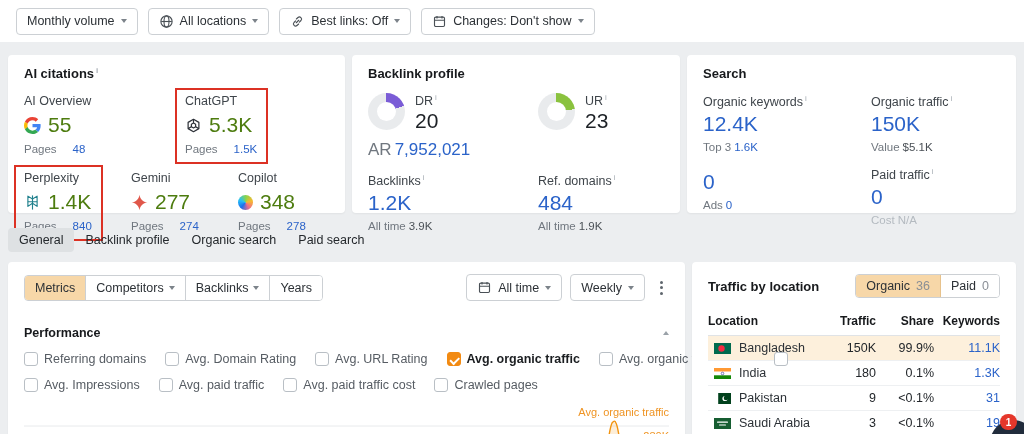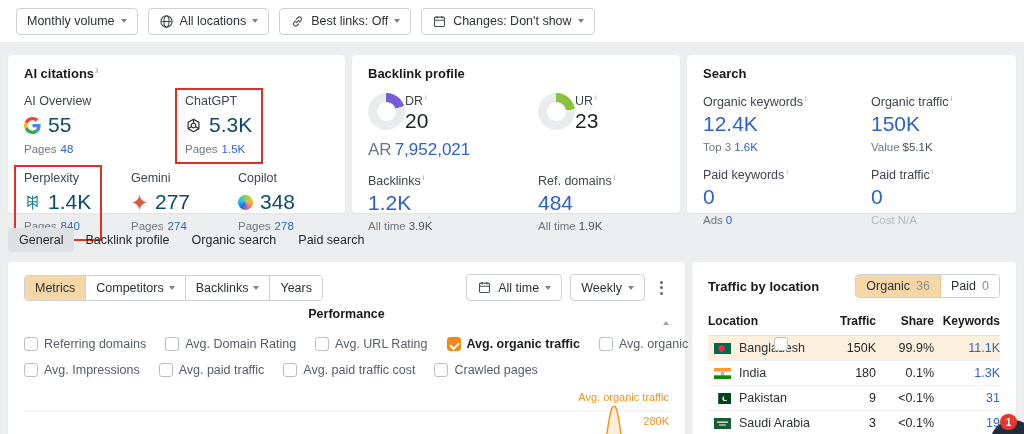--- a/index.html
+++ b/index.html
@@ -22,33 +22,33 @@
   .card { background:#fff; border-radius:4px; box-shadow:0 1px 2px rgba(0,0,0,.05); padding:11px 16px; }
   .cards-row .card { height:158px; }
   .card-title { font-size:13px; font-weight:bold; color:#17191c; }
   .info { font-size:8px; color:#a6adb4; vertical-align:super; margin-left:2px; cursor:pointer; }
   .info::after { content:"i"; }
 
   
   .ai-grid-top { display:grid; grid-template-columns:161px 1fr; margin-top:13px; }
   .ai-grid-bottom { display:grid; grid-template-columns:107px 107px 1fr; margin-top:14px; }
   .metric .m-name { font-size:12.5px; color:#3f454b; }
-  .metric .m-val { display:flex; align-items:center; gap:7px; margin-top:5px; font-size:21px; color:#0c4a6e; cursor:pointer; }
+  .metric .m-val { display:flex; align-items:center; gap:7px; margin-top:5px; font-size:21px; color:#4d7c0f; cursor:pointer; }
   .metric .m-sub { margin-top:6px; font-size:11.5px; color:#70777f; }
-  .metric .m-sub a { color:#2b63c9; text-decoration:none; margin-left:4px; cursor:pointer; }
+  .metric .m-sub a { color:#2b63c9; text-decoration:none; margin-left:16px; cursor:pointer; }
   .red-wrap { display:inline-block; border:2px solid #dc3124; padding:4px 9px 7px 8px; margin:-6px 0 -9px -10px; }
 
   .micon { display:inline-flex; width:17px; height:17px; }
   .micon svg { width:100%; height:100%; }
   .copilot-ball { width:15px; height:15px; border-radius:50%;
       background:conic-gradient(from 220deg,#1a6ff0,#26c1f5,#8bd44a,#f7b92e,#ef6a8b,#1a6ff0); }
 
   
   .bl-grid { display:grid; grid-template-columns:170px 1fr; margin-top:12px; row-gap:13px; }
-  .donut-block { display:flex; }
+  .donut-block { display:flex; gap:10px; }
   .donut { width:37px; height:37px; border-radius:50%; position:relative; background:#e9ebed; }
   .donut::after { content:""; position:absolute; inset:9px; background:#fff; border-radius:50%; }
   .donut-side .m-name { font-size:12.5px; color:#3f454b; }
   .donut-side .big { font-size:21px; color:#1d2126; margin-top:1px; }
   .sub-line { font-size:17px; color:#70777f; margin-top:7px; }
   .sub-line a { color:#2b63c9; text-decoration:none; margin-left:3px; cursor:pointer; }
 
   
   .s-grid { display:grid; grid-template-columns:168px 1fr; margin-top:13px; row-gap:14px; }
   .s-item .m-name { font-size:12.5px; color:#3f454b; }
@@ -72,21 +72,21 @@
   .seg-group { display:inline-flex; border:1px solid #ccd0d4; border-radius:4px; overflow:hidden; }
   .seg { display:inline-flex; align-items:center; gap:5px; padding:5px 10px; font-size:12.5px; color:#2c3136;
          background:#fff; border-right:1px solid #ccd0d4; cursor:pointer; }
   .seg:last-child { border-right:none; }
   .seg.active { background:#f7d7a8; }
   .fb-right { margin-left:auto; display:flex; align-items:center; gap:8px; }
   .kebab { width:16px; height:20px; display:flex; flex-direction:column; align-items:center; justify-content:center; gap:2.5px; cursor:pointer; }
   .kebab i { width:3px; height:3px; border-radius:50%; background:#5f666d; }
 
   
-  .perf-head { display:flex; align-items:center; margin-top:6px;flex-direction:column; }
+  .perf-head { display:flex; align-items:center; margin-top:25px; }
   .perf-head .card-title { font-size:12.5px; }
   .perf-head .caret { margin-left:auto; border-top-color:#9aa1a8; }
   .cb-row { display:flex; gap:19px; margin-top:12px; align-items:center; }
   .cb-item { display:flex; align-items:center; gap:6px; font-size:12.5px; color:#565c63; cursor:pointer; white-space:nowrap; }
   .cb { width:14px; height:14px; border:1px solid #b9bfc5; border-radius:3px; background:#fff; position:relative; flex:0 0 auto; }
   .cb.checked { background:#f28a12; border-color:#f28a12; }
   .cb.checked::after { content:""; position:absolute; left:2.5px; top:3.5px; width:7px; height:3.5px;
        border-left:2px solid #fff; border-bottom:2px solid #fff; transform:rotate(-45deg); }
   .cb-item.checked-label { color:#1b1e21; font-weight:bold; }
 
@@ -288,21 +288,20 @@
           <div class="m-name"><span>Organic keywords</span><sup class="info"></sup></div>
           <div class="big">12.4K</div>
           <div class="m-sub"><span>Top 3</span><a>1.6K</a></div>
         </div>
         <div class="s-item">
           <div class="m-name"><span>Organic traffic</span><sup class="info"></sup></div>
           <div class="big">150K</div>
           <div class="m-sub"><span>Value</span><span class="dark">$5.1K</span></div>
         </div>
         <div class="s-item">
-          <div class="m-name"><span>Paid keywords</span><sup class="info"></sup></div>
           <div class="big">0</div>
           <div class="m-sub"><span>Ads</span><a>0</a></div>
         </div>
         <div class="s-item muted">
           <div class="m-name"><span>Paid traffic</span><sup class="info"></sup></div>
           <div class="big">0</div>
           <div class="m-sub"><span>Cost</span><span class="dark">N/A</span></div>
         </div>
       </div>
     </section>

